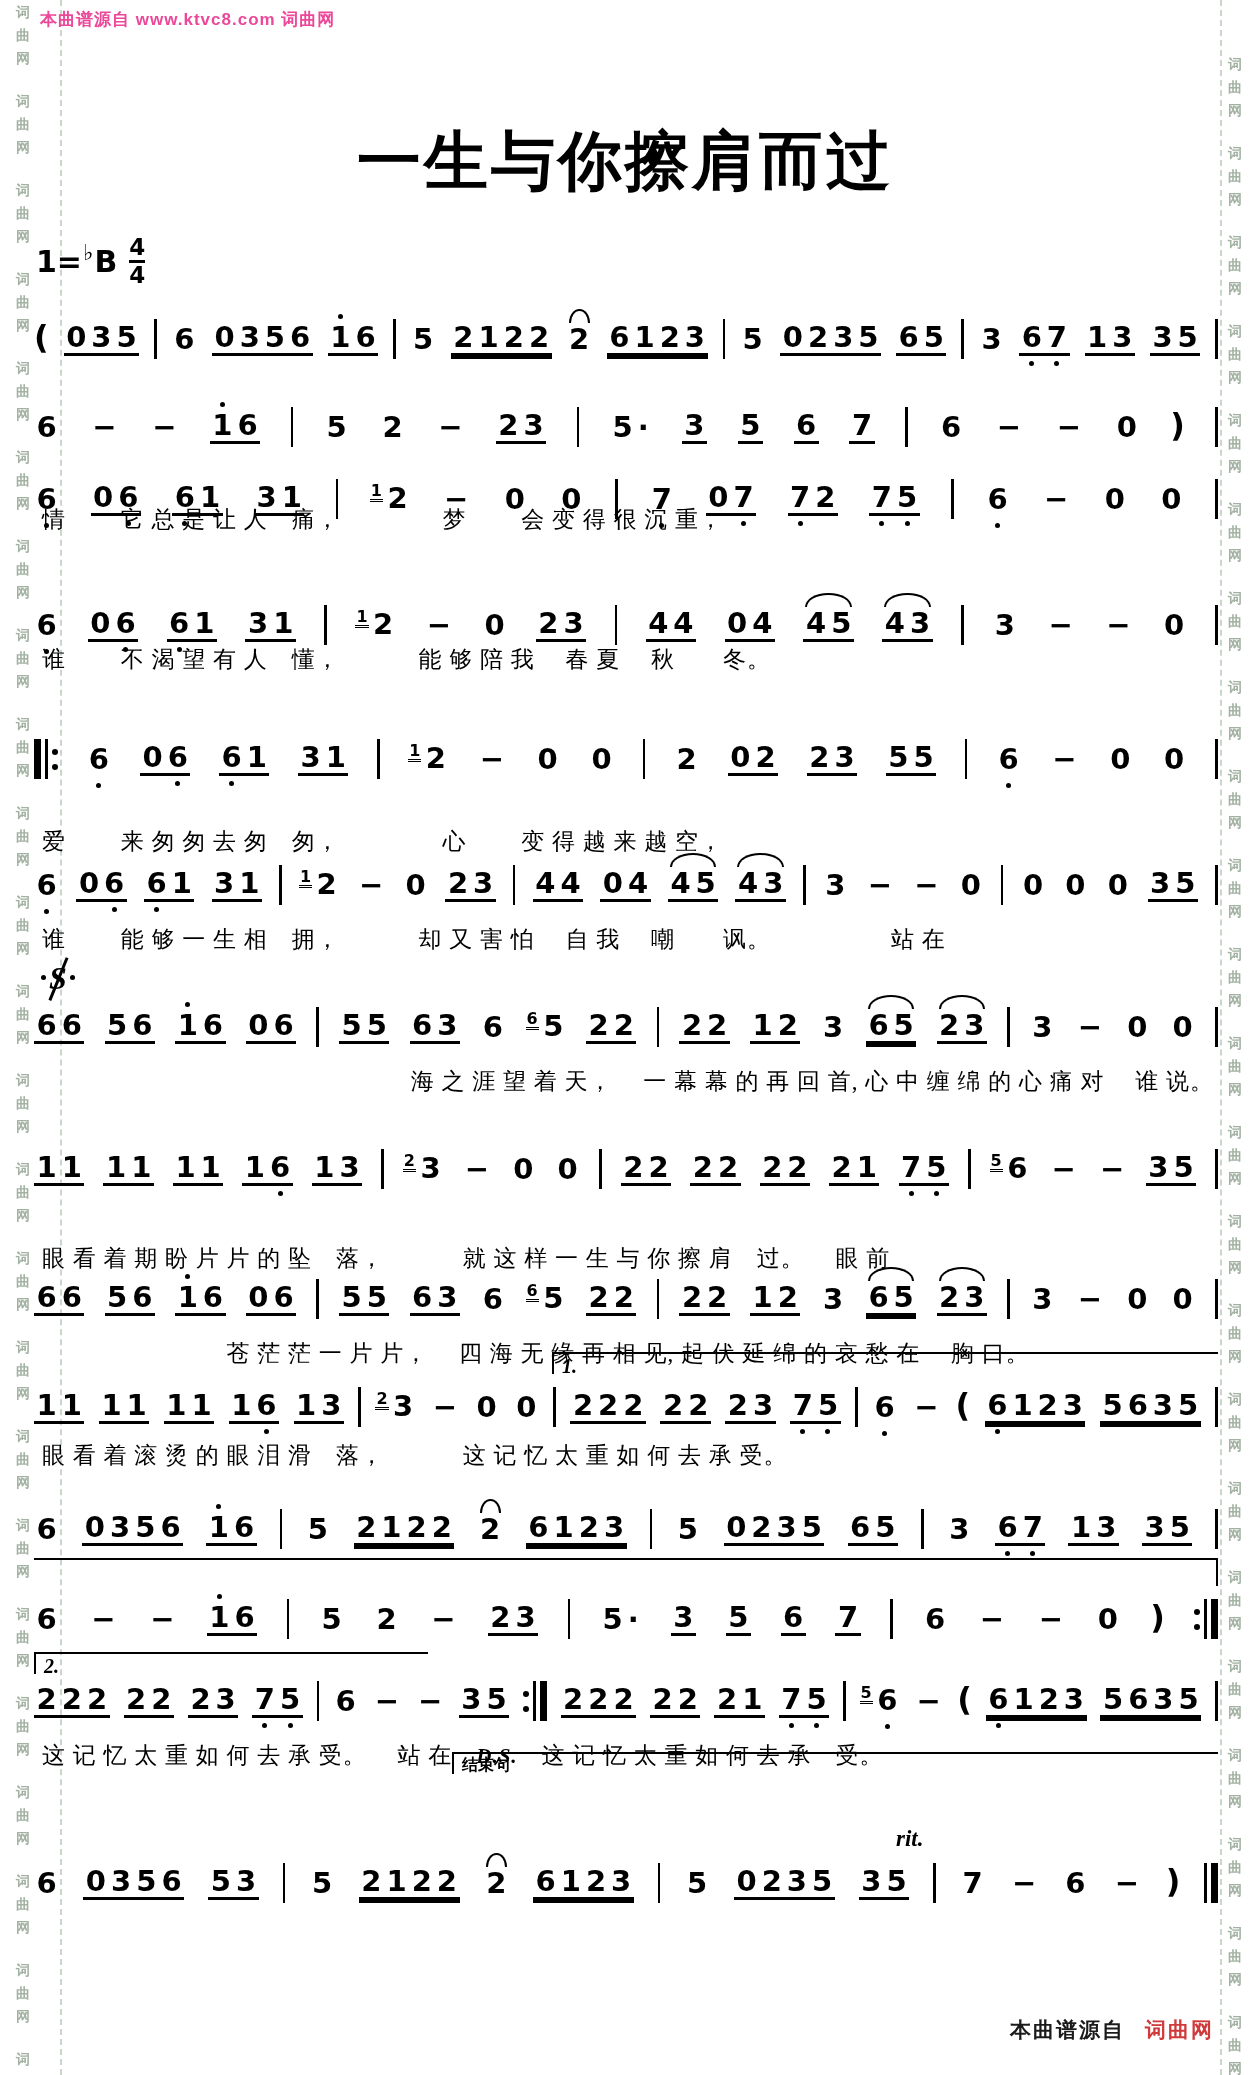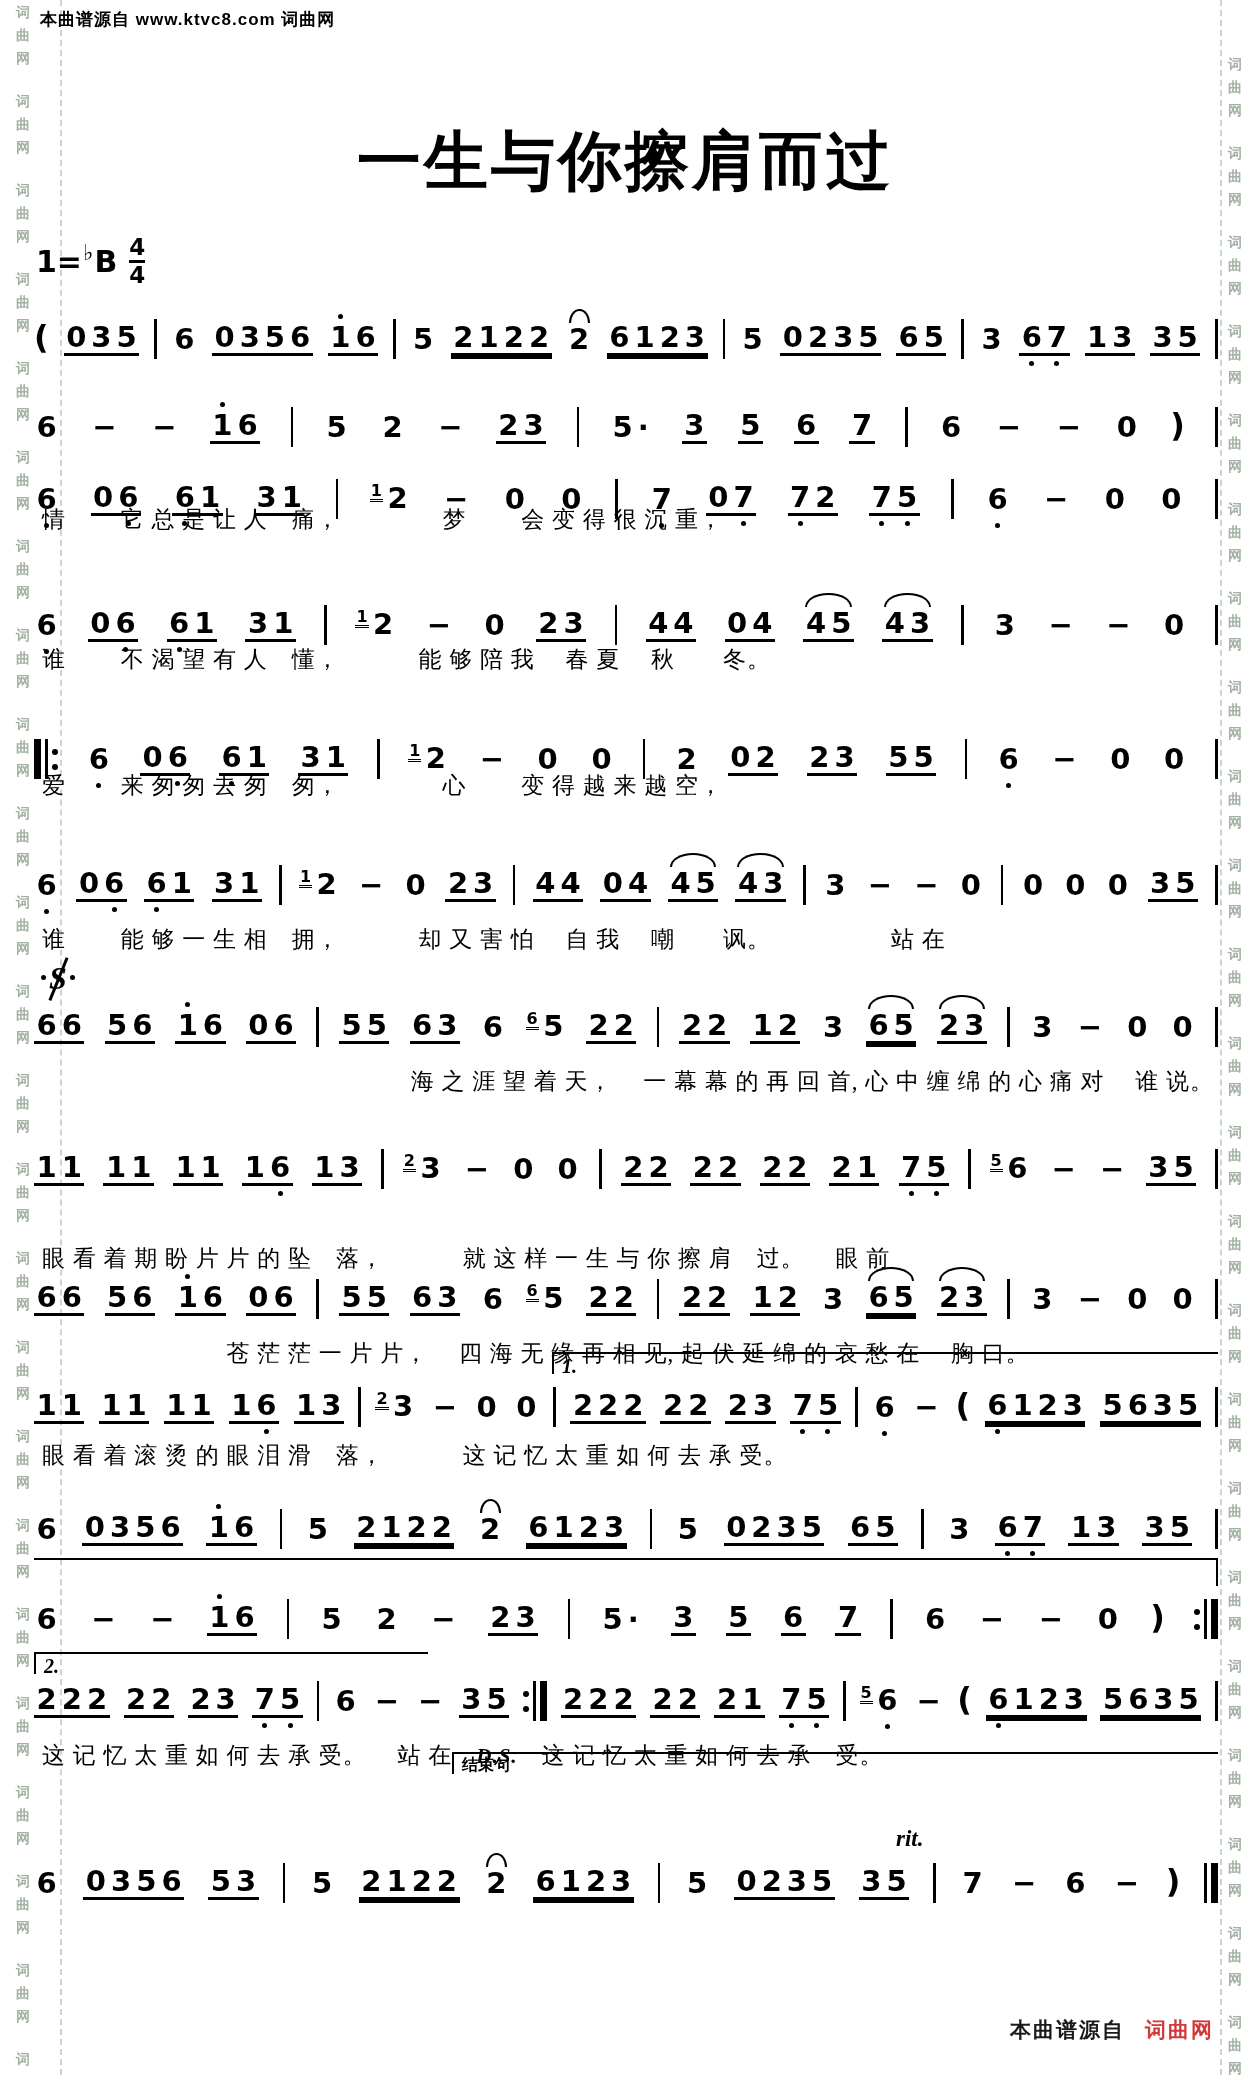--- a/index.html
+++ b/index.html
@@ -5,21 +5,21 @@
   html,body{margin:0;padding:0;background:#fff;}
   #page{position:relative;width:1250px;height:2075px;background:#ffffff;overflow:hidden;
         font-family:"Liberation Sans",sans-serif;color:#000;}
   
   .vdash{position:absolute;top:0;bottom:0;width:0;border-left:2px dashed #c9d6c9;}
   .wm-col{position:absolute;width:26px;display:flex;flex-direction:column;align-items:center;
           color:#a3b2a3;font:bold 14px "Liberation Sans",sans-serif;}
   .wm-col span{display:block;margin-bottom:5px;}
   .wm-col .gap{height:15px;}
   
-  .src-note{position:absolute;left:40px;top:8px;font:bold 17px "Liberation Sans",sans-serif;color:#000000;letter-spacing:1px;}
+  .src-note{position:absolute;left:40px;top:8px;font:bold 17px "Liberation Sans",sans-serif;color:#ec4899;letter-spacing:1px;}
   .title{position:absolute;left:0;right:0;top:118px;text-align:center;
          font-family:Liberation Mono, monospace;font-weight:bold;font-size:64px;letter-spacing:3px;}
   .singer{position:absolute;left:0;right:0;top:233px;text-align:center;
           font-family:"Liberation Serif",serif;font-size:24px;color:#c23b3b;letter-spacing:2px;}
   .credits{position:absolute;right:86px;top:212px;text-align:left;
            font-family:"Liberation Serif",serif;font-size:24px;line-height:1.45;letter-spacing:2px;}
   .keysig{position:absolute;left:36px;top:236px;display:flex;align-items:center;
           font:bold 30px "DejaVu Sans",sans-serif;}
   .keysig .flat{font-size:22px;position:relative;top:-9px;margin:0 1px;}
   .frac{display:inline-flex;flex-direction:column;align-items:center;margin-left:12px;
@@ -602,21 +602,21 @@
           <span class="nc">−</span>
         </span>
         <span class="grp">
           <span class="nc">0</span>
         </span>
         <span class="grp">
           <span class="nc">0</span>
         </span>
         <span class="bar"></span>
       </div>
-      <div class="lyric-row" style="top: 770px;">爱　　 来 匆 匆 去 匆　匆，　　　　 心　　 变 得 越 来 越 空，</div>
+      <div class="lyric-row" style="top: 826px;">爱　　 来 匆 匆 去 匆　匆，　　　　 心　　 变 得 越 来 越 空，</div>
       <div class="note-row" style="top: 862px;">
         <span class="grp">
           <span class="nc db">6</span>
         </span>
         <span class="grp u1">
           <span class="nc">0</span>
           <span class="nc db">6</span>
         </span>
         <span class="grp u1">
           <span class="nc db">6</span>

